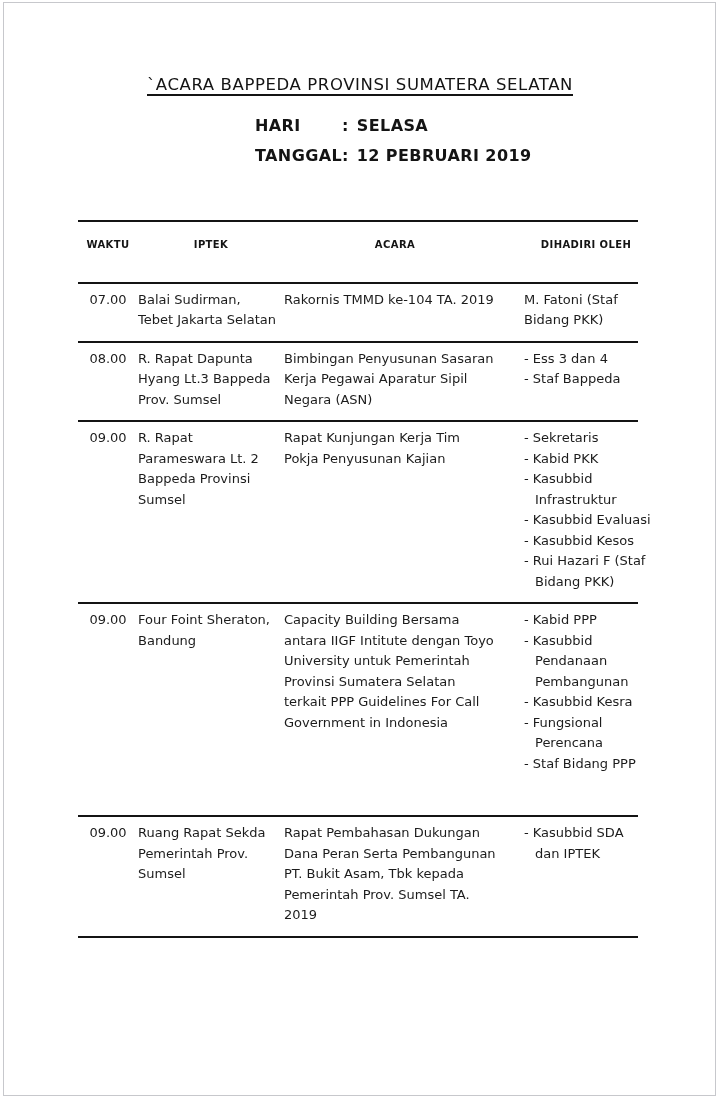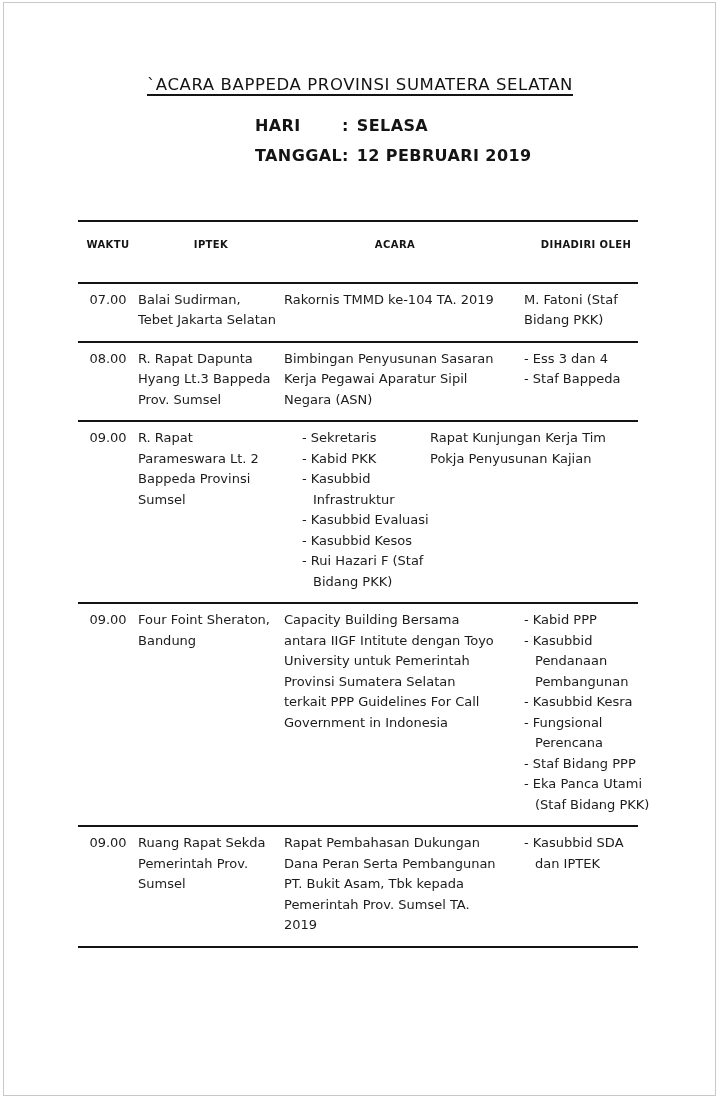--- a/index.html
+++ b/index.html
@@ -114,41 +114,40 @@
           <div class="c tempat">R. Rapat Dapunta Hyang Lt.3 Bappeda Prov. Sumsel</div>
           <div class="c acara">Bimbingan Penyusunan Sasaran Kerja Pegawai Aparatur Sipil Negara (ASN)</div>
           <div class="c dihadiri">
             <div class="attendee hang">- Ess 3 dan 4</div>
             <div class="attendee hang">- Staf Bappeda</div>
           </div>
         </div>
         <div class="t-row">
           <div class="c waktu">09.00</div>
           <div class="c tempat">R. Rapat Parameswara Lt. 2 Bappeda Provinsi Sumsel</div>
+          <div class="c acara">Rapat Kunjungan Kerja Tim Pokja Penyusunan Kajian</div>
           <div class="c dihadiri">
             <div class="attendee hang">- Sekretaris</div>
             <div class="attendee hang">- Kabid PKK</div>
             <div class="attendee hang">- Kasubbid Infrastruktur</div>
             <div class="attendee hang">- Kasubbid Evaluasi</div>
             <div class="attendee hang">- Kasubbid Kesos</div>
             <div class="attendee hang">- Rui Hazari F (Staf Bidang PKK)</div>
           </div>
-          <div class="c acara">Rapat Kunjungan Kerja Tim Pokja Penyusunan Kajian</div>
         </div>
         <div class="t-row">
           <div class="c waktu">09.00</div>
           <div class="c tempat">Four Foint Sheraton, Bandung</div>
           <div class="c acara">Capacity Building Bersama antara IIGF Intitute dengan Toyo University untuk Pemerintah Provinsi Sumatera Selatan terkait PPP Guidelines For Call Government in Indonesia</div>
           <div class="c dihadiri">
             <div class="attendee hang">- Kabid PPP</div>
             <div class="attendee hang">- Kasubbid Pendanaan Pembangunan</div>
             <div class="attendee hang">- Kasubbid Kesra</div>
             <div class="attendee hang">- Fungsional Perencana</div>
             <div class="attendee hang">- Staf Bidang PPP</div>
-            <div class="attendee hang">- Eka Panca Utami (Staf Bidang PKK)</div>
           </div>
         </div>
         <div class="t-row">
           <div class="c waktu">09.00</div>
           <div class="c tempat">Ruang Rapat Sekda Pemerintah Prov. Sumsel</div>
           <div class="c acara">Rapat Pembahasan Dukungan Dana Peran Serta Pembangunan PT. Bukit Asam, Tbk kepada Pemerintah Prov. Sumsel TA. 2019</div>
           <div class="c dihadiri">
             <div class="attendee hang">- Kasubbid SDA dan IPTEK</div>
           </div>
         </div>

